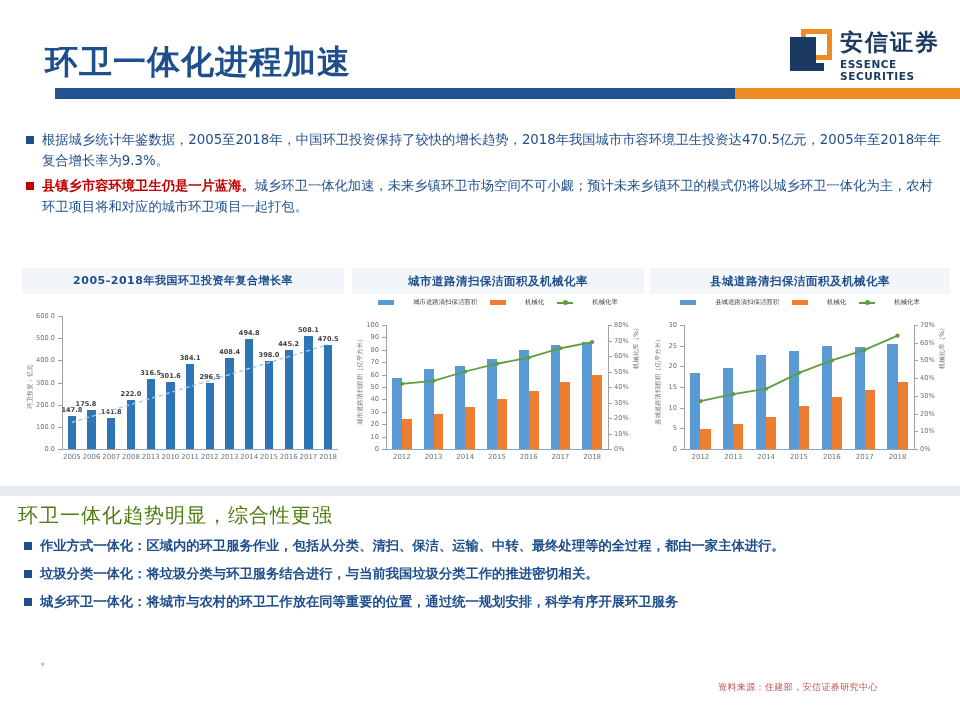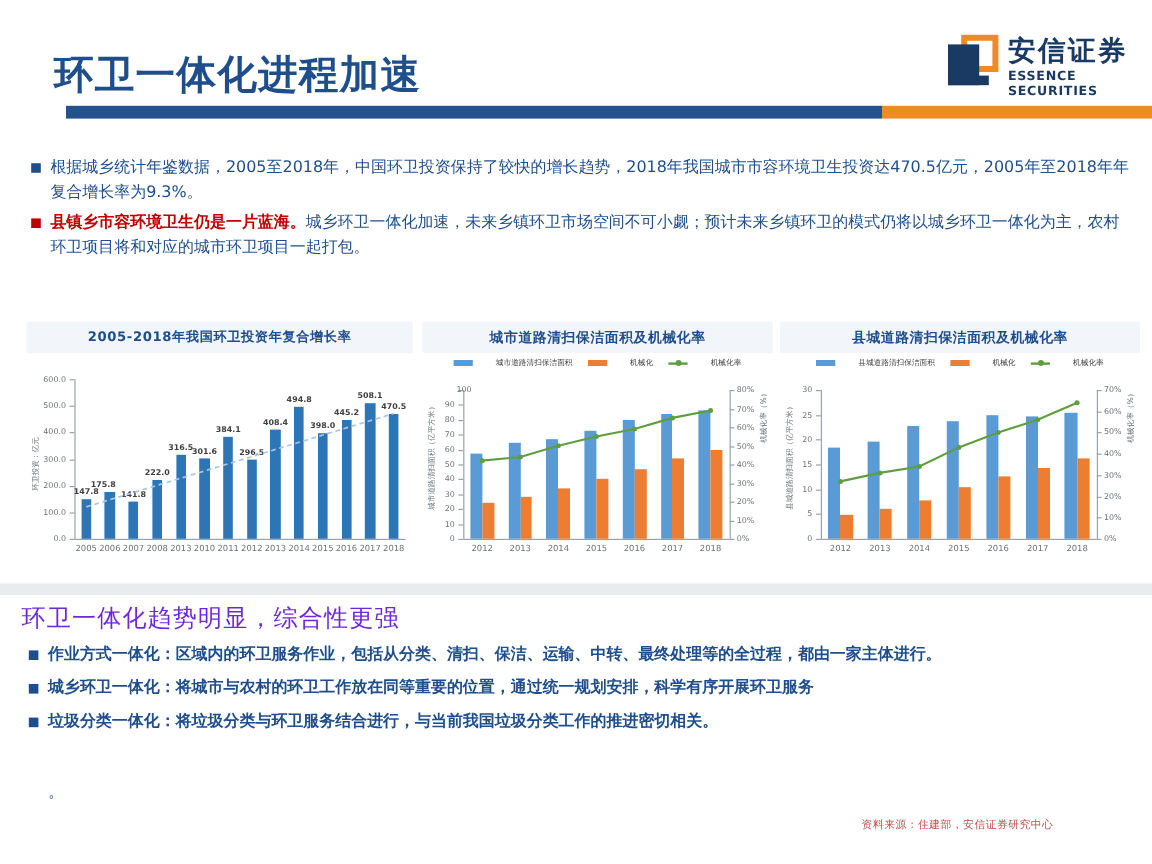--- a/index.html
+++ b/index.html
@@ -88,21 +88,21 @@
   .lg{display:flex;align-items:center;gap:19px;font-size:6.4px;color:#404040;}
   .lg .sw{width:16px;height:5px;display:inline-block;}
   .lg .swline{width:16px;height:2px;display:inline-block;position:relative;background:#5F9E3F;}
   .lg .swline:after{content:"";position:absolute;left:6px;top:-2px;width:5px;height:5px;
     background:#5F9E3F;border-radius:50%;}
 
   
   .divider{position:absolute;left:0;top:486px;width:960px;height:10px;background:#E9ECEF;}
   .bottom{position:absolute;left:0;top:496px;width:960px;height:190px;background:#ffffff;}
   .sec-head{
-    position:absolute;left:18px;top:6px;font-size:20px;color:#6d28d9;
+    position:absolute;left:18px;top:6px;font-size:20px;color:#4d7c0f;
     font-weight:normal;letter-spacing:1px;
   }
   .bottom-bullets{position:absolute;left:24px;top:40px;width:925px;font-weight:bold;}
   .bb-row{display:flex;align-items:flex-start;margin-bottom:8px;}
   .bb-text{font-size:13.3px;line-height:1.5;color:#1F4E8C;}
   .tail-dot{position:absolute;left:40px;top:155px;font-size:13px;color:#1F4E8C;}
 
   .source{
     position:absolute;left:718px;top:681px;font-size:9px;color:#C0504D;
     letter-spacing:.4px;
@@ -245,21 +245,21 @@
           <div class="ylab" style="left: 0px; top: 70px; width: 27px;">50</div>
           <div class="tick" style="left: 30px; top: 57.6px;"></div>
           <div class="ylab" style="left: 0px; top: 57.6px; width: 27px;">60</div>
           <div class="tick" style="left: 30px; top: 45.2px;"></div>
           <div class="ylab" style="left: 0px; top: 45.2px; width: 27px;">70</div>
           <div class="tick" style="left: 30px; top: 32.8px;"></div>
           <div class="ylab" style="left: 0px; top: 32.8px; width: 27px;">80</div>
           <div class="tick" style="left: 30px; top: 20.4px;"></div>
           <div class="ylab" style="left: 0px; top: 20.4px; width: 27px;">90</div>
           <div class="tick" style="left: 30px; top: 8px;"></div>
-          <div class="ylab" style="left: 14px; top: 8px; width: 27px; text-align: right;">100</div>
+          <div class="ylab" style="left: 0px; top: 8px; width: 27px; text-align: right;">100</div>
           <div class="tick" style="left: 256px; top: 132px;"></div>
           <div class="ylabR" style="left: 262px; top: 132px;">0%</div>
           <div class="tick" style="left: 256px; top: 116.5px;"></div>
           <div class="ylabR" style="left: 262px; top: 116.5px;">10%</div>
           <div class="tick" style="left: 256px; top: 101px;"></div>
           <div class="ylabR" style="left: 262px; top: 101px;">20%</div>
           <div class="tick" style="left: 256px; top: 85.5px;"></div>
           <div class="ylabR" style="left: 262px; top: 85.5px;">30%</div>
           <div class="tick" style="left: 256px; top: 70px;"></div>
           <div class="ylabR" style="left: 262px; top: 70px;">40%</div>
@@ -397,24 +397,24 @@
   <div class="divider"></div>
   <div class="bottom">
     <div class="sec-head">环卫一体化趋势明显，综合性更强</div>
     <div class="bottom-bullets">
       <div class="bb-row">
         <span class="sq blue"></span>
         <span class="bb-text">作业方式一体化：区域内的环卫服务作业，包括从分类、清扫、保洁、运输、中转、最终处理等的全过程，都由一家主体进行。</span>
       </div>
       <div class="bb-row">
         <span class="sq blue"></span>
-        <span class="bb-text">城乡环卫一体化：将城市与农村的环卫工作放在同等重要的位置，通过统一规划安排，科学有序开展环卫服务</span>
+        <span class="bb-text">垃圾分类一体化：将垃圾分类与环卫服务结合进行，与当前我国垃圾分类工作的推进密切相关。</span>
       </div>
       <div class="bb-row">
         <span class="sq blue"></span>
-        <span class="bb-text">垃圾分类一体化：将垃圾分类与环卫服务结合进行，与当前我国垃圾分类工作的推进密切相关。</span>
+        <span class="bb-text">城乡环卫一体化：将城市与农村的环卫工作放在同等重要的位置，通过统一规划安排，科学有序开展环卫服务</span>
       </div>
     </div>
     <div class="tail-dot">。</div>
   </div>
 
   <div class="source">资料来源：住建部，安信证券研究中心</div>
 </div>
 
 </body></html>

